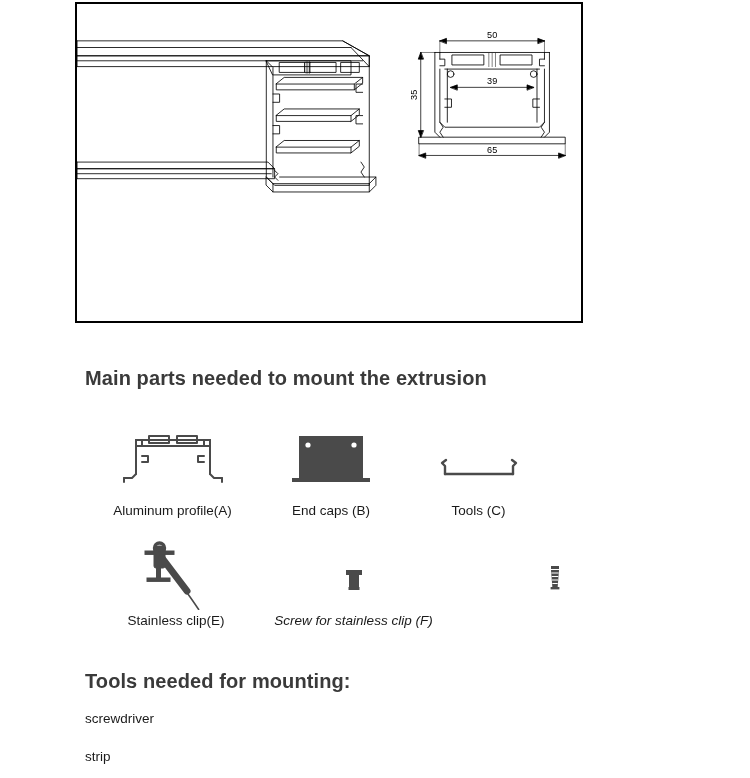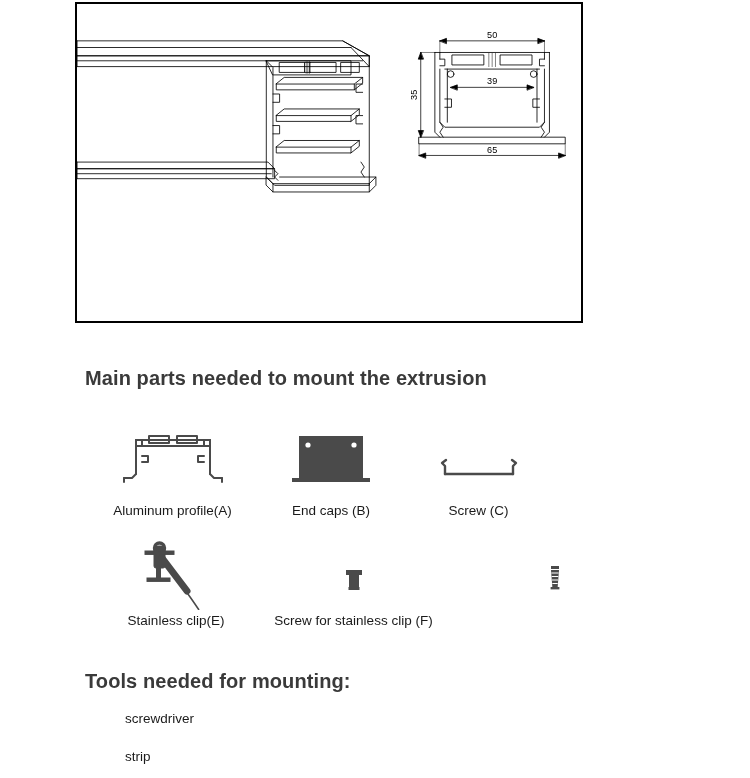--- a/index.html
+++ b/index.html
@@ -84,31 +84,30 @@
   }
 
   
   #cell-profile   { left: 0px;   width: 175px; }
   #cell-endcaps   { left: 177px; width: 138px; }
   #cell-cover     { left: 327px; width: 133px; }
   #cell-ledstrip  { left: 455px; width: 150px; }
 
   
   #cell-clip      { left: 0px;   width: 182px; }
-  #cell-screw-f   { left: 150px; width: 237px; }
+  #cell-screw-f   { left: 150px; width: 237px; font-style: italic; }
   #cell-screw-g   { left: 360px; width: 220px; }
 
   
   .tool-item {
     position: absolute;
     left: 85px;
     font-size: 13.5px;
     color: #1a1a1a;
     white-space: nowrap;
-    margin-left: 40px;
   }
   #tool-0 { top: 711px; }
   #tool-1 { top: 749px; }
 </style>
 </head>
 <body>
 
 <div class="drawing-panel">
   <svg class="drawing-svg" viewBox="0 0 607 321">
     <g fill="none" stroke="#000000" stroke-width="1" stroke-linejoin="round" stroke-linecap="round">
@@ -267,21 +266,21 @@
   <div class="part-cell" id="cell-cover">
     <div class="part-art">
       <svg width="84" height="56" viewBox="0 0 84 56">
         <g fill="none" stroke="#4a4a4a" stroke-width="2.4" stroke-linejoin="round" stroke-linecap="round">
           <path d="M8,44 L76,44"></path>
           <path d="M8,44 L8,36 L5,33 L9,30"></path>
           <path d="M76,44 L76,36 L79,33 L75,30"></path>
         </g>
       </svg>
     </div>
-    <div class="part-label">Screw (C)</div>
+    <div class="part-label">Tools (C)</div>
   </div>
 
 </div>
 
 <div class="parts-row" id="parts-row-2">
 
   <div class="part-cell" id="cell-clip">
     <div class="part-art">
       <svg width="110" height="70" viewBox="0 0 110 70">
         <g stroke="#4a4a4a" fill="#4a4a4a">

